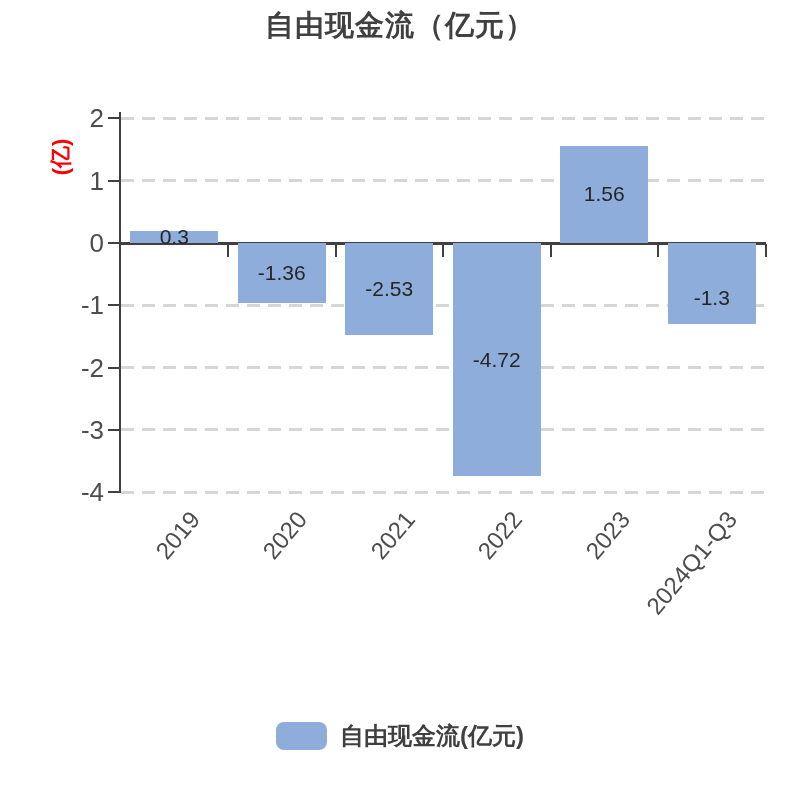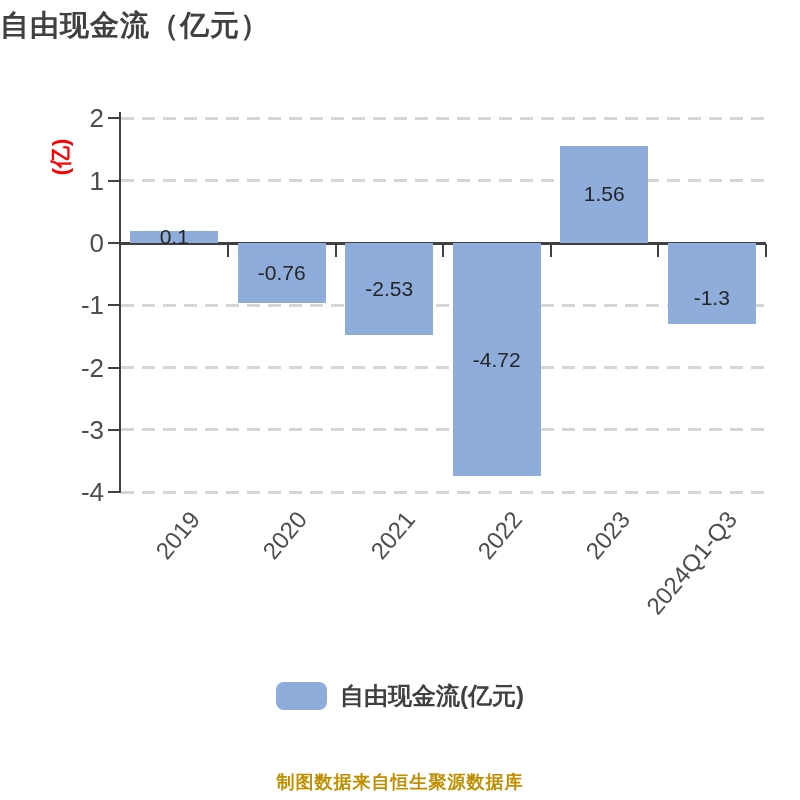--- a/index.html
+++ b/index.html
@@ -1,21 +1,21 @@
 <!DOCTYPE html>
 <html><head>
 <meta charset="utf-8">
 <style>
   html,body{margin:0;padding:0;background:#ffffff;}
   #chart{
     position:relative;width:800px;height:800px;background:#ffffff;overflow:hidden;
     font-family:"Liberation Sans","DejaVu Sans",sans-serif;
   }
   .chart-title{
-    position:absolute;top:6px;left:0;width:800px;text-align:left;
+    position:absolute;top:6px;left:0;width:800px;text-align:center;
     font-size:29px;font-weight:bold;color:#404040;letter-spacing:1px;
   }
   .y-unit{
     position:absolute;left:61px;top:157px;
     transform:translate(-50%,-50%) rotate(-90deg);
     font-size:22px;font-weight:bold;color:#ff0000;white-space:nowrap;
   }
   .axis-y{position:absolute;left:119px;top:112px;width:2px;height:381px;background:#404040;}
   .axis-x{position:absolute;left:119px;top:241.5px;width:647px;height:3px;background:#404040;}
   .gridline{
@@ -32,21 +32,21 @@
   .vlab{
     position:absolute;width:120px;text-align:center;line-height:32px;
     font-size:21px;color:#262626;white-space:nowrap;
   }
   .clab{
     position:absolute;top:506px;white-space:nowrap;
     font-size:24px;color:#4d4d4d;
     transform-origin:100% 0;transform:rotate(-50deg);
   }
   .legend-row{
-    position:absolute;top:680px;left:0;width:800px;height:32px;
+    position:absolute;top:720px;left:0;width:800px;height:32px;
     display:flex;align-items:center;justify-content:center;gap:13px;
   }
   .legend-swatch{display:inline-block;width:51px;height:28px;border-radius:8px;background:#8EADDB;}
   .legend-label{font-size:24px;font-weight:bold;color:#404040;}
   .footer-note{
     position:absolute;top:770px;left:0;width:800px;text-align:center;
     font-size:18px;font-weight:bold;color:#BF8F00;letter-spacing:1px;
   }
 </style>
 </head>
@@ -80,38 +80,37 @@
       <div class="gridline" style="left: 120.5px; width: 645px; top: 490.7px;"></div>
       <div class="ytick" style="top: 491.2px;"></div>
       <div class="ylab" style="top: 476.2px;">-4</div>
       <div class="xtick" style="left: 227px;"></div>
       <div class="xtick" style="left: 334.5px;"></div>
       <div class="xtick" style="left: 442px;"></div>
       <div class="xtick" style="left: 549.5px;"></div>
       <div class="xtick" style="left: 657px;"></div>
       <div class="xtick" style="left: 764.5px;"></div>
       <div class="bar" style="left: 130.25px; top: 230.54px; width: 88px; height: 12.46px; background: rgb(142, 173, 219);"></div>
-      <div class="vlab" style="left: 114.25px; top: 220.77px;">0.1</div>
+      <div class="vlab" style="left: 114.25px; top: 220.77px;">0.3</div>
       <div class="clab" style="right: 615.75px;">2019</div>
       <div class="bar" style="left: 237.75px; top: 243px; width: 88px; height: 60.431px; background: rgb(142, 173, 219);"></div>
-      <div class="vlab" style="left: 221.75px; top: 257.216px;">-0.76</div>
+      <div class="vlab" style="left: 221.75px; top: 257.216px;">-1.36</div>
       <div class="clab" style="right: 508.25px;">2020</div>
       <div class="bar" style="left: 345.25px; top: 243px; width: 88px; height: 91.581px; background: rgb(142, 173, 219);"></div>
       <div class="vlab" style="left: 329.25px; top: 272.791px;">-2.53</div>
       <div class="clab" style="right: 400.75px;">2021</div>
       <div class="bar" style="left: 452.75px; top: 243px; width: 88px; height: 233.002px; background: rgb(142, 173, 219);"></div>
       <div class="vlab" style="left: 436.75px; top: 343.501px;">-4.72</div>
       <div class="clab" style="right: 293.25px;">2022</div>
       <div class="bar" style="left: 560.25px; top: 145.812px; width: 88px; height: 97.188px; background: rgb(142, 173, 219);"></div>
       <div class="vlab" style="left: 544.25px; top: 178.406px;">1.56</div>
       <div class="clab" style="right: 185.75px;">2023</div>
       <div class="bar" style="left: 667.75px; top: 243px; width: 88px; height: 80.99px; background: rgb(142, 173, 219);"></div>
       <div class="vlab" style="left: 651.75px; top: 282px;">-1.3</div>
       <div class="clab" style="right: 78.25px;">2024Q1-Q3</div>
     </div>
 
   <div class="legend-row">
     <span class="legend-swatch"></span>
     <span class="legend-label">自由现金流(亿元)</span>
   </div>
 
-  <div class="footer-note">制图数据来自恒生聚源数据库</div>
 </div>
 
 </body></html>

